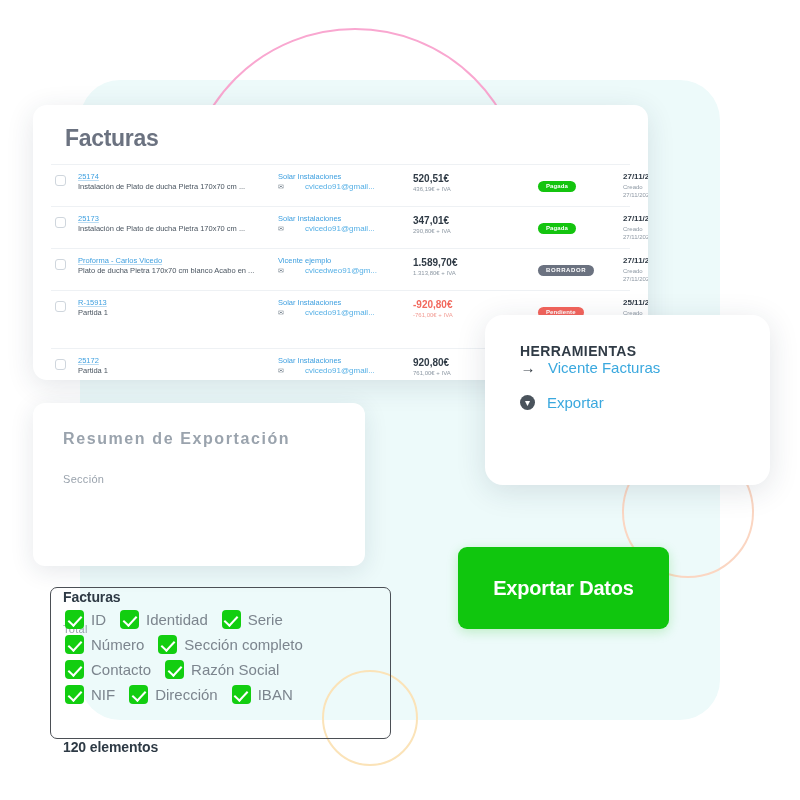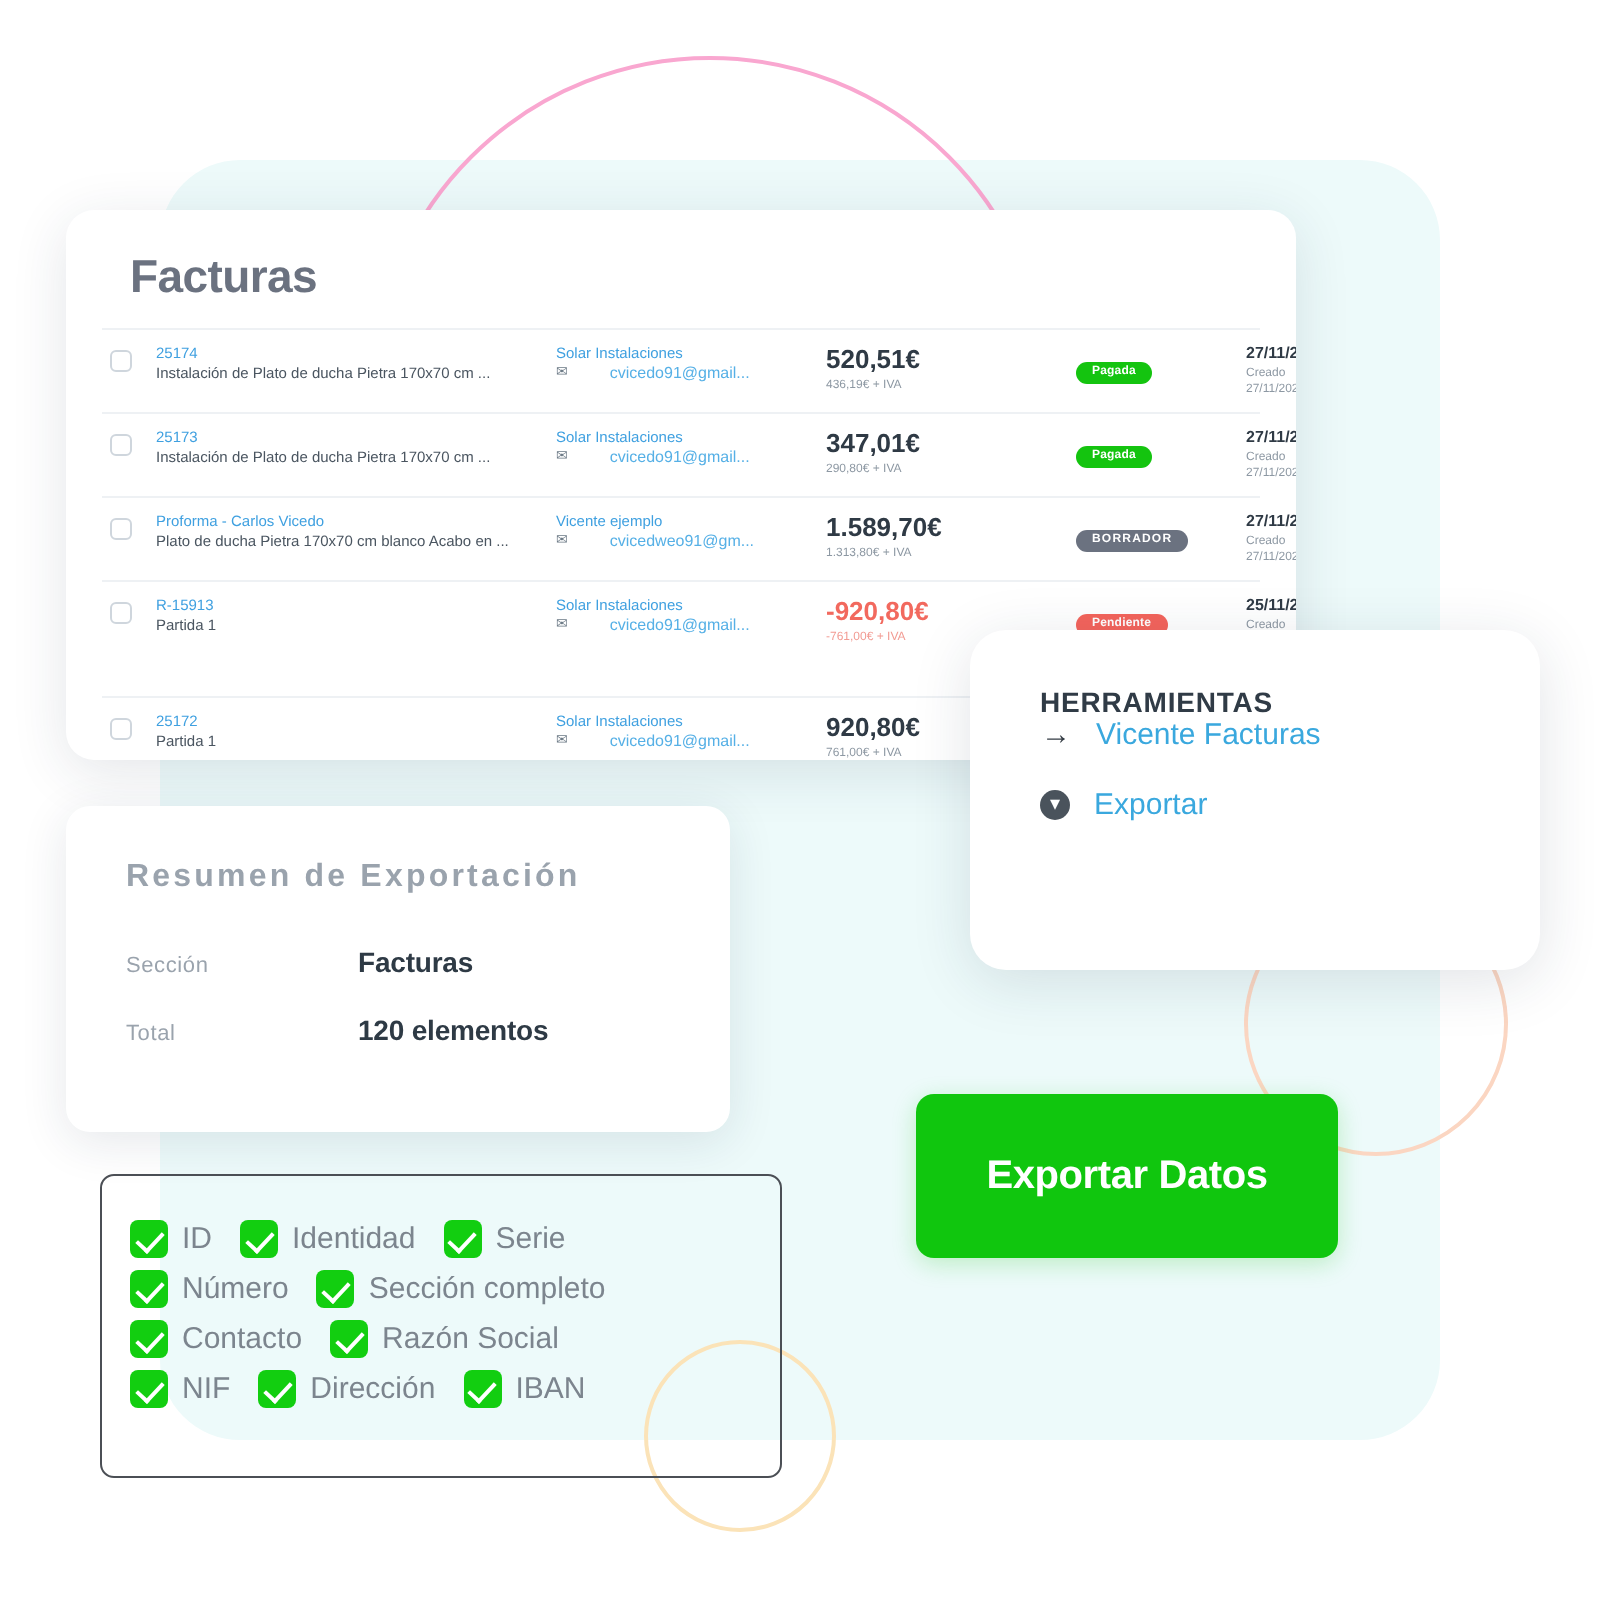--- a/index.html
+++ b/index.html
@@ -54,32 +54,32 @@
   }
   .inv-row.tall { min-height: 42px; }
   .cb {
     width: 11px; height: 11px; flex: 0 0 11px;
     border: 1px solid #cfd6dd; border-radius: 3px;
     margin: 3px 12px 0 4px; background: #fff;
   }
   .c-desc { flex: 0 0 200px; }
   .c-ref {
     font-size: 7.5px; color: #3fa0e0; line-height: 1.25;
-    text-decoration-color: #bcdcf2;
+    text-decoration: underline; text-decoration-color: #bcdcf2;
   }
   .c-sub { font-size: 7.5px; color: #4a5560; line-height: 1.35; margin-top: 1px; }
   .c-client { flex: 0 0 135px; }
   .c-cname { font-size: 7.5px; color: #3fa0e0; line-height: 1.3; }
   .c-cmail {
     font-size: 8px; color: #56b0e6; line-height: 1.3;
     display: flex; align-items: center; gap: 21px;
   }
   .mail-ic { font-size: 7px; color: #6d7b87; }
   .c-amount { flex: 0 0 125px; }
-  .a-main { font-size: 13px; color: #2f3a45; font-weight: bold; line-height: 1.3; }
+  .a-main { font-size: 10px; color: #2f3a45; font-weight: bold; line-height: 1.3; }
   .a-main.neg { color: #f2695e; }
   .a-sub { font-size: 6px; color: #8d98a3; line-height: 1.35; }
   .a-sub.neg { color: #f29b93; }
   .c-status { flex: 0 0 85px; padding-top: 2px; }
   .badge {
     display: inline-block; font-size: 6px; font-weight: bold; color: #fff;
     padding: 2.5px 8px; border-radius: 9px; line-height: 1;
     letter-spacing: 0.1px; margin-bottom: 3px;
   }
   .b-pagada { background: #14c40f; }
@@ -115,21 +115,21 @@
     position: absolute; left: 33px; top: 403px;
     width: 332px; height: 163px;
     background: #fff; border-radius: 12px;
     box-shadow: 0 5px 24px rgba(30,50,70,0.11);
     padding: 27px 30px 0 30px;
   }
   .summary-title {
     font-size: 16px; color: #9aa3ad; letter-spacing: 1.6px;
     font-weight: bold; margin-bottom: 25px;
   }
-  .summary-row { display: flex; align-items: baseline; margin-bottom: 18px; }
+  .summary-row { display: flex; align-items: baseline; margin-bottom: 18px; flex-direction: column; }
   .s-key { flex: 0 0 116px; font-size: 11px; color: #9aa3ad; letter-spacing: 0.3px; }
   .s-val { font-size: 14px; color: #2e3a45; font-weight: bold; letter-spacing: -0.1px; }
 
   
   .fields-panel {
     position: absolute; left: 50px; top: 587px;
     width: 341px; height: 152px;
     border: 1.6px solid #4b4f55; border-radius: 7px;
     background: transparent;
     padding: 22px 0 0 14px;

